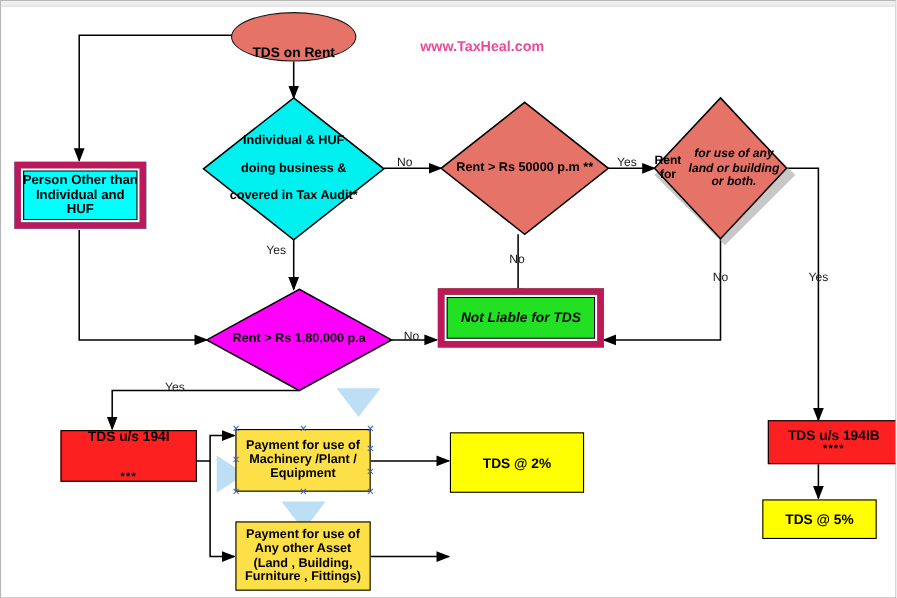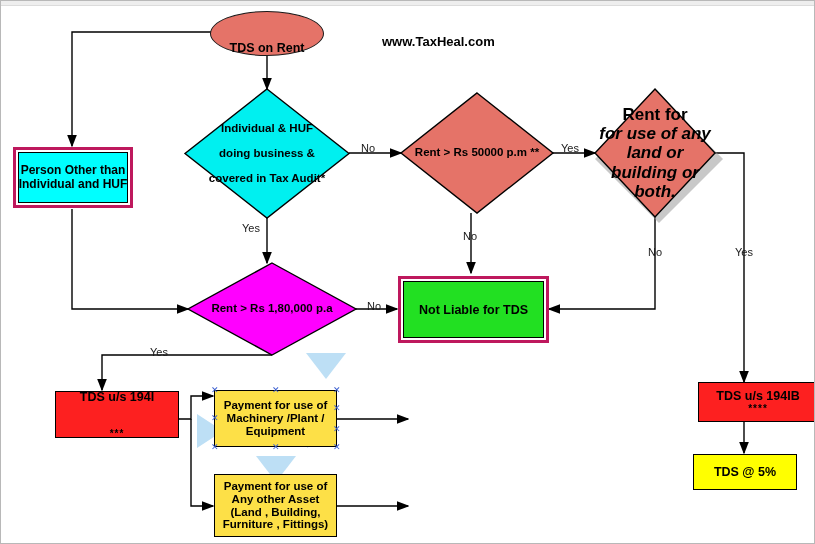--- a/index.html
+++ b/index.html
@@ -49,21 +49,21 @@
     border-radius: 50%;
     background: #e57368;
     border: 1px solid #1a1a1a;
     font-size: 12.5px;
   }
   
   .rect {
     border: 1px solid #000000;
   }
   .rect.dbl {
-    border: 3px solid #be185d;
+    border: 6px solid #be185d;
     box-shadow: inset 0 0 0 2px #ffffff, inset 0 0 0 3px #000000;
   }
   .cyanbox { background: #00ffff; font-size: 12px; }
   .greenbox { background: #22e022; font-size: 12.5px; }
   .redbox { background: #fd2020; font-size: 12.5px; margin-left: 13px; }
   .magentabox { background: #fde047; font-size: 11.5px; }
   .yellowbox { background: #ffff00; font-size: 12.5px; }
 
   .stars { font-size: 10px; letter-spacing: 1px; display:block; }
 
@@ -89,21 +89,21 @@
     position: absolute;
     font-size: 11px;
     font-weight: normal;
     color: #1a1a1a;
     font-family: "Liberation Sans", sans-serif;
     background: transparent;
     white-space: nowrap;
   }
   .watermark-text {
     position: absolute;
-    color: #000000;
+    color: #ec4899;
     font-weight: bold;
     font-size: 13px;
     font-family: "Liberation Sans", sans-serif;
   }
   .sel-handle {
     position: absolute;
     width: 7px; height: 7px;
     color: #3b5fd0;
     font-size: 9px;
     line-height: 7px;
@@ -196,36 +196,36 @@
     <div class="diamond-label" style="font-size:11.5px;">
       <span>Rent &gt; Rs 50000 p.m **</span>
     </div>
   </div>
 
   <div class="diamond-wrap" style="left:594px; top:88px; width:120px; height:128px;">
     <svg width="128" height="136">
       <polygon points="64,6 128,70 64,134 0,70" fill="#9a9a9a" opacity="0.55"></polygon>
       <polygon points="60,0 120,64 60,128 0,64" fill="#e57368" stroke="#000" stroke-width="1.4"></polygon>
     </svg>
-    <div class="diamond-label" style="font-size:17px; flex-direction:column;">
+    <div class="diamond-label" style="font-size:11px; flex-direction:row;">
       <span>Rent for </span>
       <span class="italic">for use of any land or building or both.</span>
     </div>
   </div>
 
   <div class="diamond-wrap" style="left:187px; top:262px; width:168px; height:92px;">
     <svg width="168" height="92">
         <polygon points="84,0 168,46 84,92 0,46" fill="#ff00ff" stroke="#000" stroke-width="1.4"></polygon>
       </svg>
     <div class="diamond-label" style="font-size:11.5px;">
       <span>Rent  &gt; Rs 1,80,000 p.a</span>
     </div>
   </div>
 
-  <div class="node rect dbl greenbox" style="left:397px; top:275px; width:151px; height:67px;">
+  <div class="node rect dbl greenbox" style="left:397px; top:261px; width:151px; height:54px;font-style:italic;">
     <span>Not Liable for TDS</span>
   </div>
 
   <div class="node rect redbox" style="left:41px; top:390px; width:124px; height:47px; flex-direction:column;gap:24px;">
     <span>TDS u/s 194I</span>
     <span class="stars">***</span>
   </div>
 
   <div class="node rect redbox" style="left:684px; top:381px; width:120px; height:40px; flex-direction:column;">
     <span>TDS u/s 194IB</span>
@@ -250,20 +250,23 @@
     <div class="sel-handle" style="left:332px; top:443px;">✕</div>
   </div>
 
   <div class="node rect magentabox" style="left:213px; top:473px; width:123px; height:63px; flex-direction:column;">
     <span>Payment for use of</span>
     <span>Any other Asset</span>
     <span>(Land , Building,</span>
     <span>Furniture , Fittings)</span>
   </div>
 
+  <div class="node rect yellowbox" style="left:408px; top:392px; width:122px; height:55px;">
+    <span>TDS @ 2%</span>
+  </div>
 
 
   <div class="node rect yellowbox" style="left:692px; top:453px; width:104px; height:36px;">
     <span>TDS @ 5%</span>
   </div>
 
   <div class="edge-label" style="left:360px; top:141px;">No</div>
   <div class="edge-label" style="left:241px; top:221px;">Yes</div>
   <div class="edge-label" style="left:560px; top:141px;">Yes</div>
   <div class="edge-label" style="left:462px; top:229px;">No</div>

